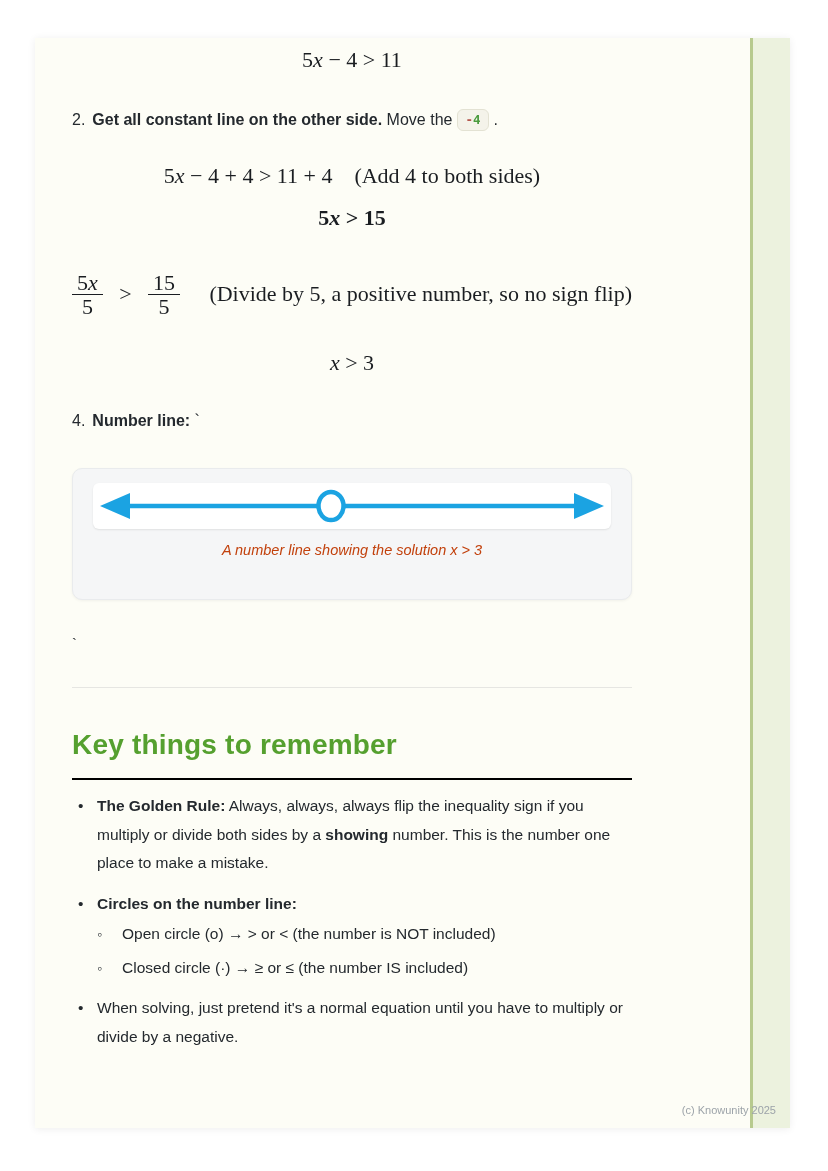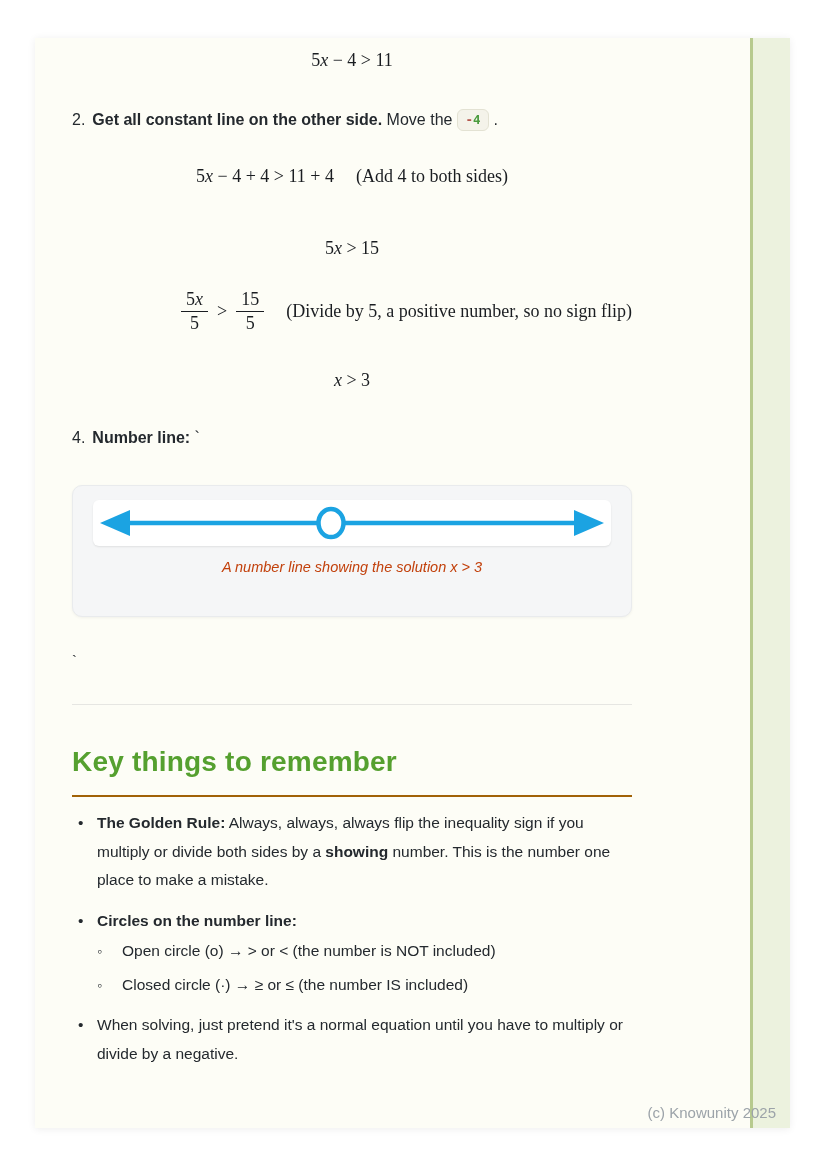--- a/index.html
+++ b/index.html
@@ -12,45 +12,45 @@
     box-shadow:0 1px 8px rgba(0,0,0,0.07);
   }
   .green-band {
     position:absolute; right:0; top:0; width:40px; height:100%;
     background:#ecf2de; border-left:3px solid #b7ca8e;
   }
 
   .content { position:absolute; left:37px; top:0; width:560px; }
 
   .equation {
-    font-family:"Liberation Serif", serif; font-size:18px; color:#1a1d21;
+    font-family:"Liberation Serif", serif; font-size:22px; color:#1a1d21;
     text-align:center; line-height:20px;
   }
   .equation i { font-style:italic; }
   .eq-1 { margin-top:12px; }
   .eq-2 { margin-top:32px; }
-  .eq-3 { margin-top:52px; }
+  .eq-3 { margin-top:22px;font-weight:bold; }
   .eq-5 { margin-top:33px; }
   .eqnote { margin-left:22px; }
 
   .step { margin-top:36px; font-size:16px; color:#24292e; line-height:28px; }
   .step .stepnum { font-weight:400; margin-right:7px; }
   .step b { font-weight:700; }
   .step-3 { margin-top:30px; }
   .step-4 { margin-top:34px; }
 
   .code-badge {
     display:inline-block; margin:0 5px; padding:0 7px 1px;
     background:#f4f3ea; border:1px solid #e3e2d3; border-radius:6px;
     font-family:"DejaVu Sans Mono", monospace; font-size:12.5px; line-height:19px;
     color:#4a9b3e; font-weight:700; vertical-align:1px;
   }
   .code-badge .minus { color:#b5574d; }
 
-  .frac-row { margin-top:27px; display:flex; justify-content:flex-end; align-items:center; height:52px; }
+  .frac-row { margin-top:40px; display:flex; justify-content:space-between; align-items:center; height:52px; }
   .frac { display:inline-flex; flex-direction:column; align-items:center; line-height:21px; }
   .fnum { border-bottom:1.4px solid #1a1d21; padding:0 5px 1px; }
   .fden { padding-top:1px; }
   .cmp { margin:0 9px; }
 
   .figure-box {
     margin-top:33px; width:560px; height:132px;
     background:#f5f6f7; border:1px solid #e9ebed; border-radius:10px;
     box-shadow:0 1px 3px rgba(0,0,0,0.05);
   }
@@ -63,36 +63,36 @@
     margin-top:13px; text-align:center; font-style:italic;
     font-size:14.5px; color:#c2410c;
   }
 
   .stray-tick { margin-top:33px; font-size:15px; color:#24292e; line-height:22px; }
 
   .divider { margin-top:32px; border-top:1px solid #e6e6e2; height:0; }
 
   h2.key-heading {
     margin-top:40px; font-size:28px; line-height:34px; font-weight:700;
-    color:#55a02f; padding-bottom:16px; border-bottom:2px solid #a16207;
+    color:#55a02f; padding-bottom:16px; border-bottom:2px solid #000000;
     letter-spacing:0.2px;
   }
 
   ul.key-list { margin-top:12px; list-style:none; }
   ul.key-list > li { position:relative; padding-left:25px; padding-right:6px;
     font-size:15.5px; line-height:28.5px; color:#24292e; margin-bottom:12px; }
   .bullet-char { position:absolute; left:6px; top:0; }
   ul.sub-list { list-style:none; margin-top:2px; }
   ul.sub-list > li { position:relative; padding-left:25px; line-height:28.5px; margin-bottom:5px; }
   .sub-bullet-char { position:absolute; left:0; top:0; font-size:14px; }
   .key-list b { font-weight:700; }
 
   .footer {
     position:absolute; top:1066px; right:14px; z-index:2;
-    font-size:15px; color:#9ca3a9;
+    font-size:11px; color:#9ca3a9;
   }
 </style>
 </head>
 <body>
 
 <div class="viewport">
   <div class="page">
     <div class="green-band"></div>
 
     <div class="content">

